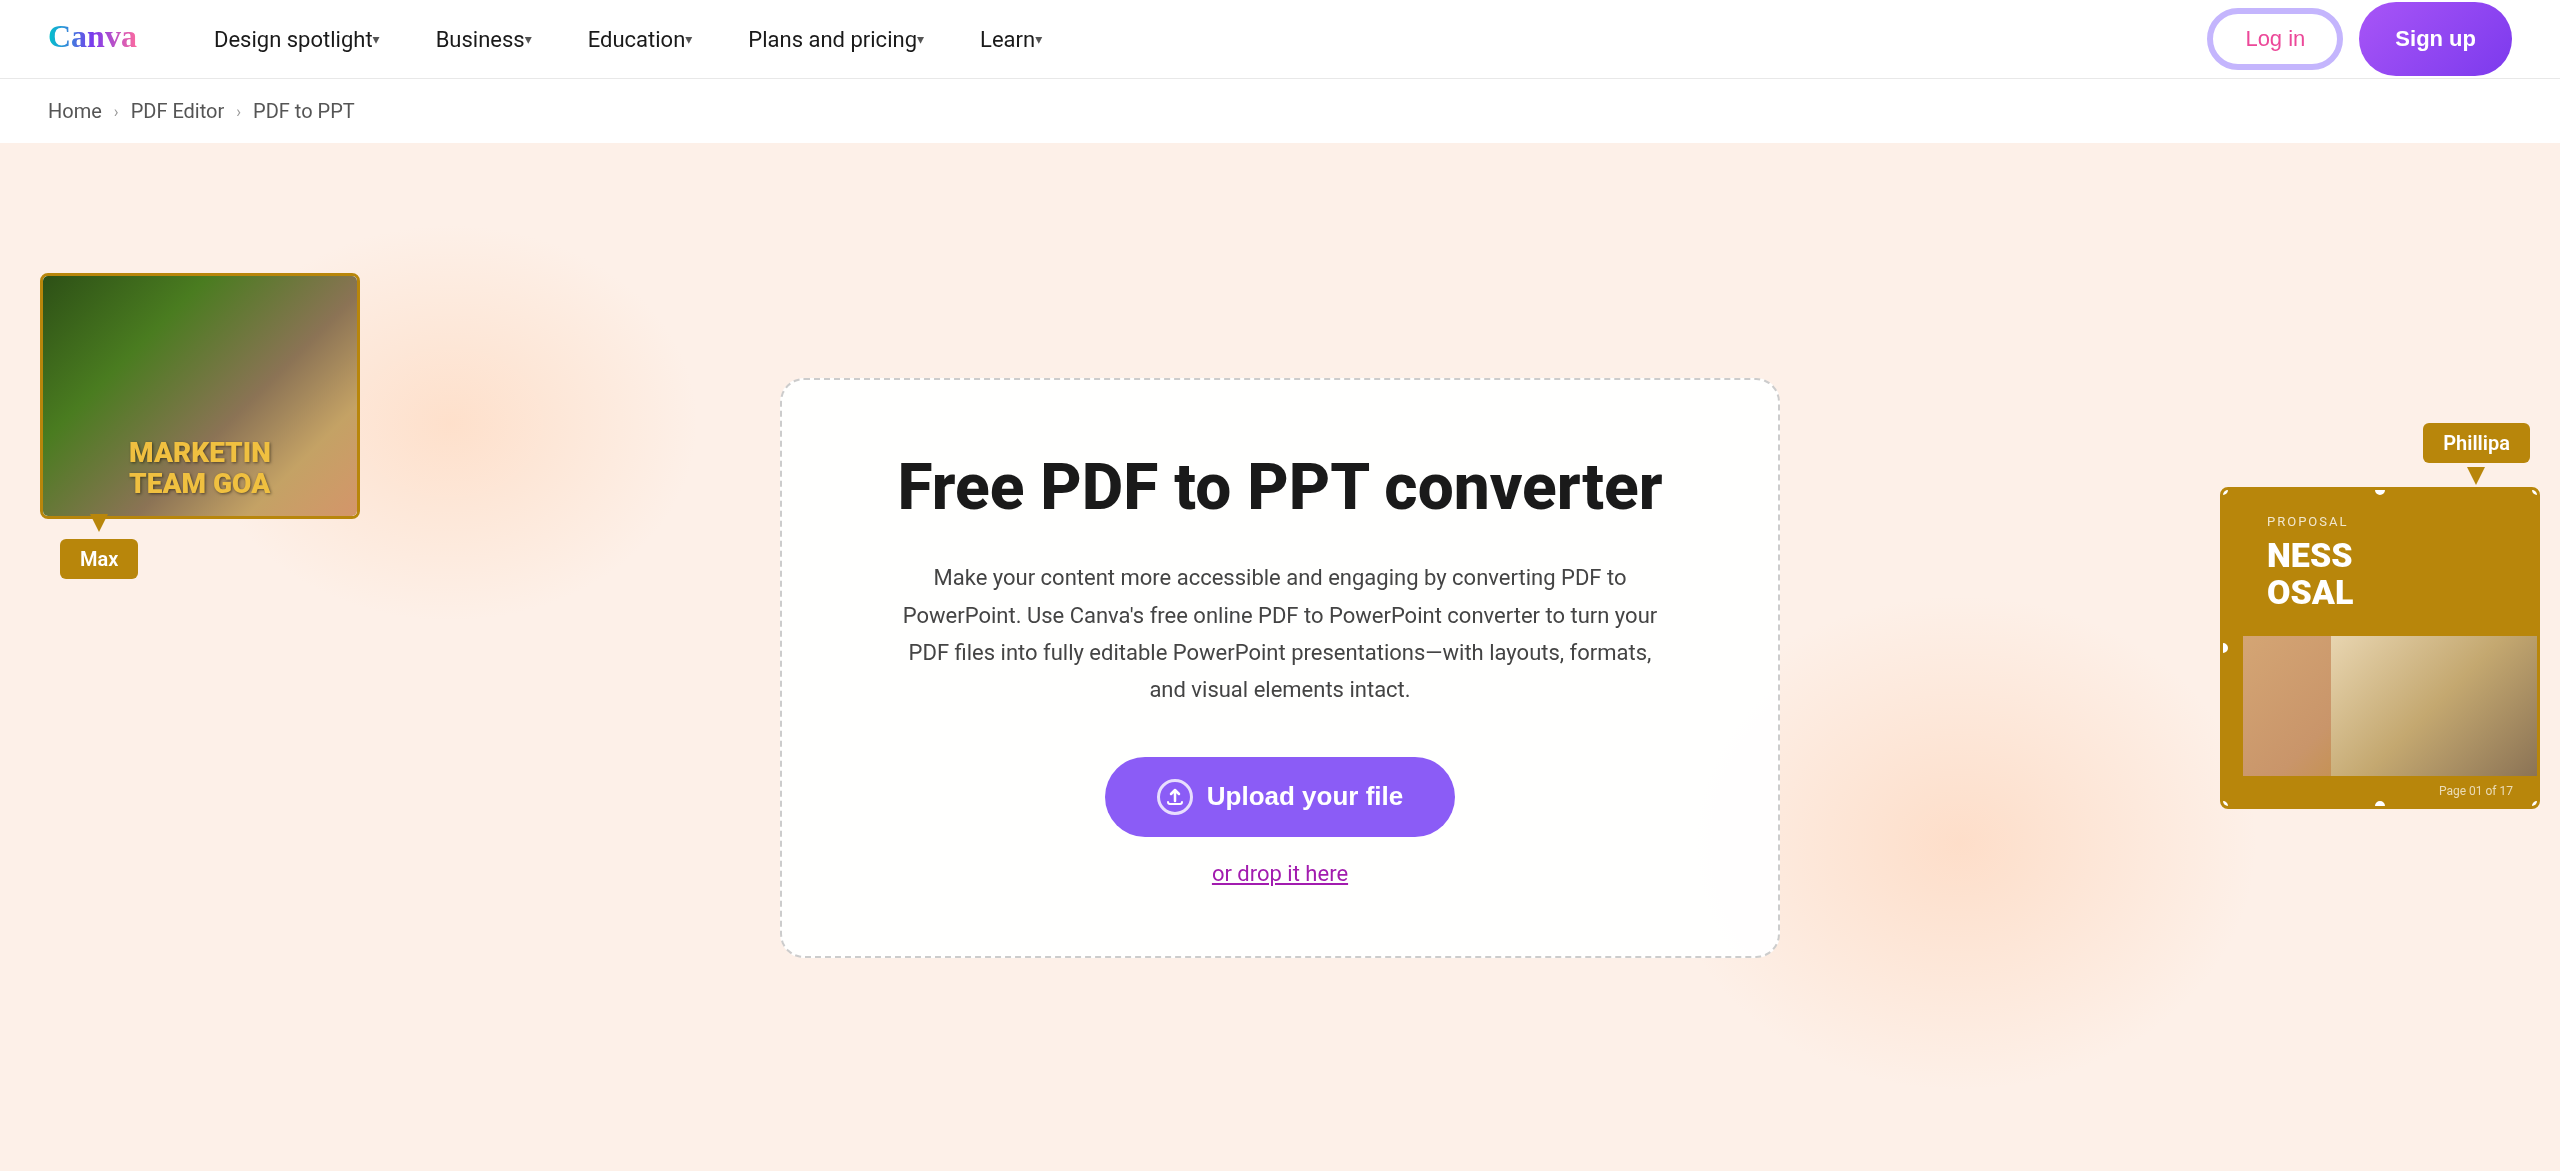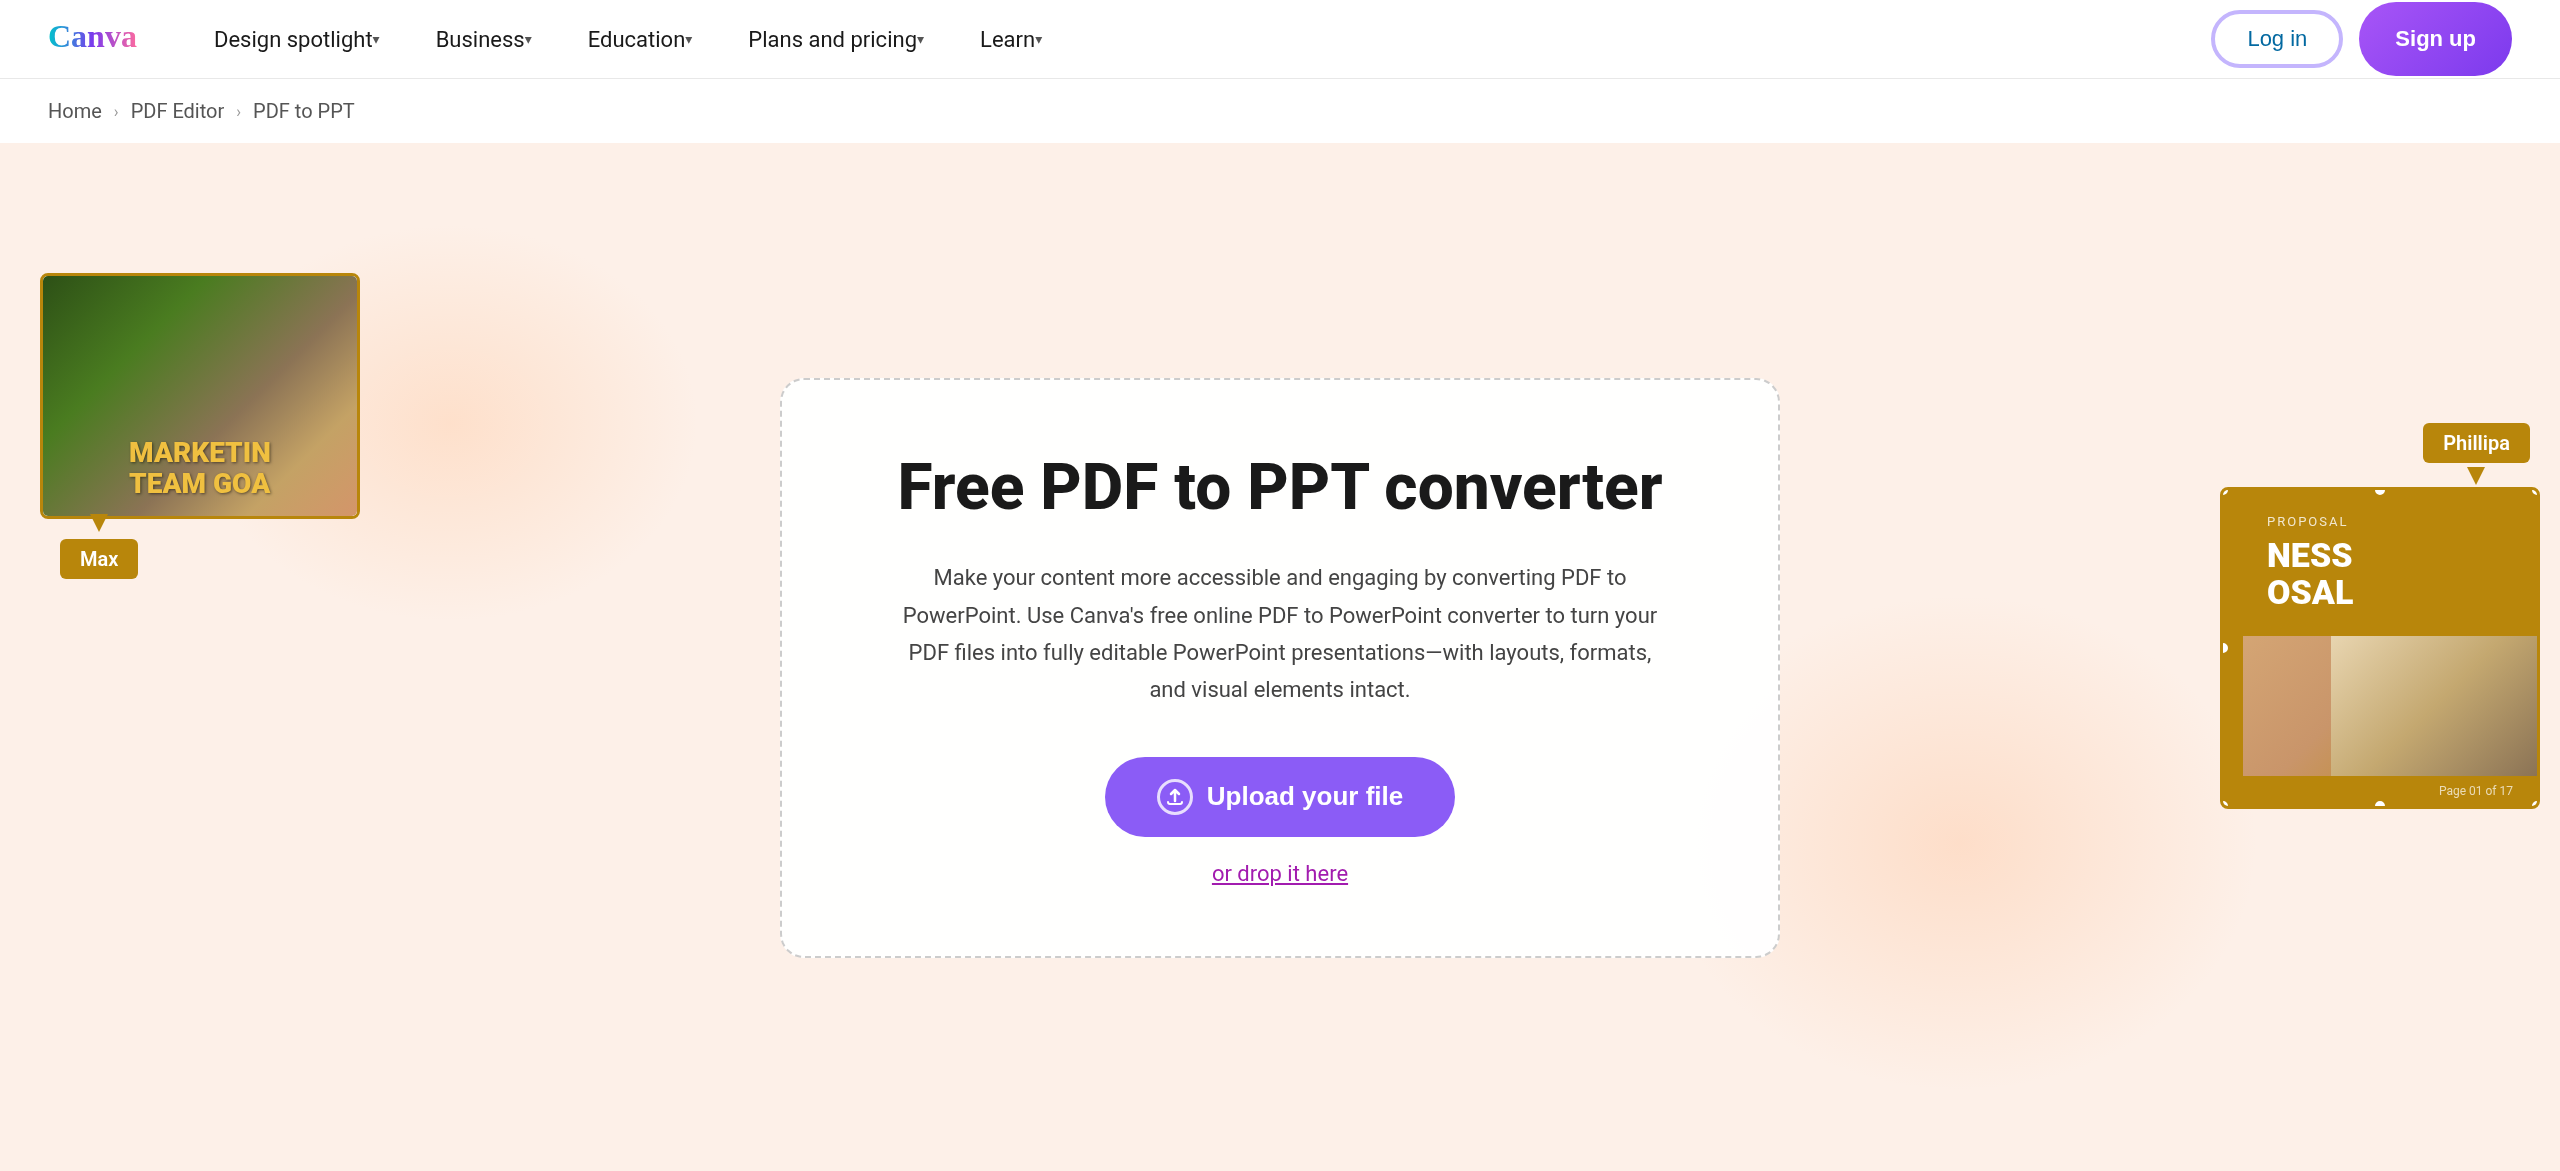--- a/index.html
+++ b/index.html
@@ -18,23 +18,23 @@
     .nav-links { display: flex; gap: 0; flex: 1; }
     .nav-link {
       display: flex; align-items: center; gap: 0;
       padding: 0 28px; height: 79px; cursor: pointer;
       font-size: 22px; color: #1a1a1a; font-weight: 400;
       white-space: nowrap; text-decoration: none;
     }
     .nav-chevron { font-size: 14px; color: #555; }
     .nav-actions { display: flex; gap: 16px; align-items: center; margin-left: auto; }
     .btn-login {
-      padding: 12px 32px; border: 4px solid #c4b5fd; border-radius: 50px;
+      padding: 12px 32px; border: 6px solid #c4b5fd; border-radius: 50px;
       background: #fff; font-size: 22px; cursor: pointer; font-weight: 500;
-      color: #0369a1;
+      color: #ec4899;
     }
     .btn-signup {
       padding: 24px 36px; border: none; border-radius: 50px;
       background: linear-gradient(135deg, #a855f7, #7c3aed);
       font-size: 22px; cursor: pointer; font-weight: 700; color: #fff;
     }
 
     
     .breadcrumb {
       display: flex; align-items: center; gap: 12px;

